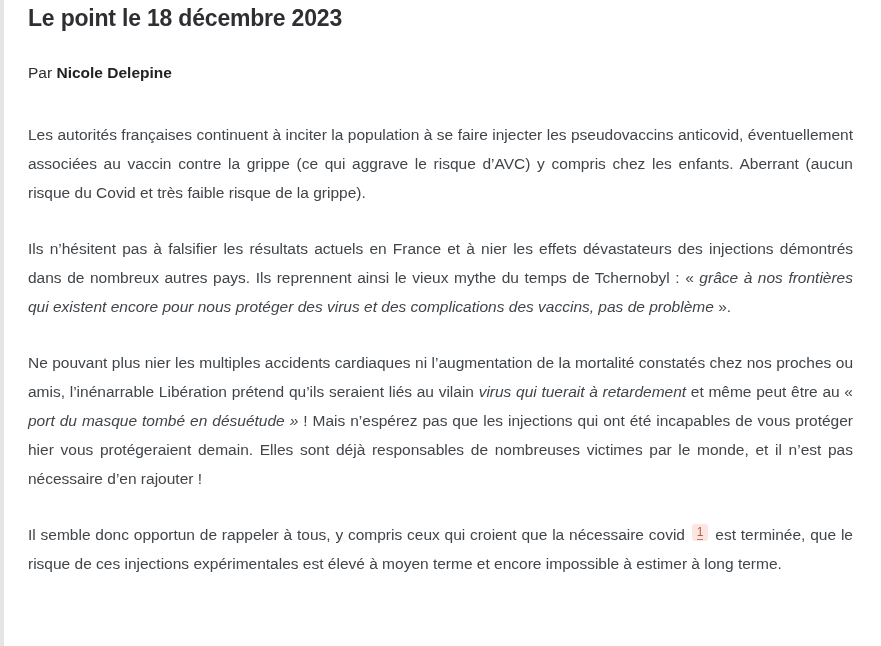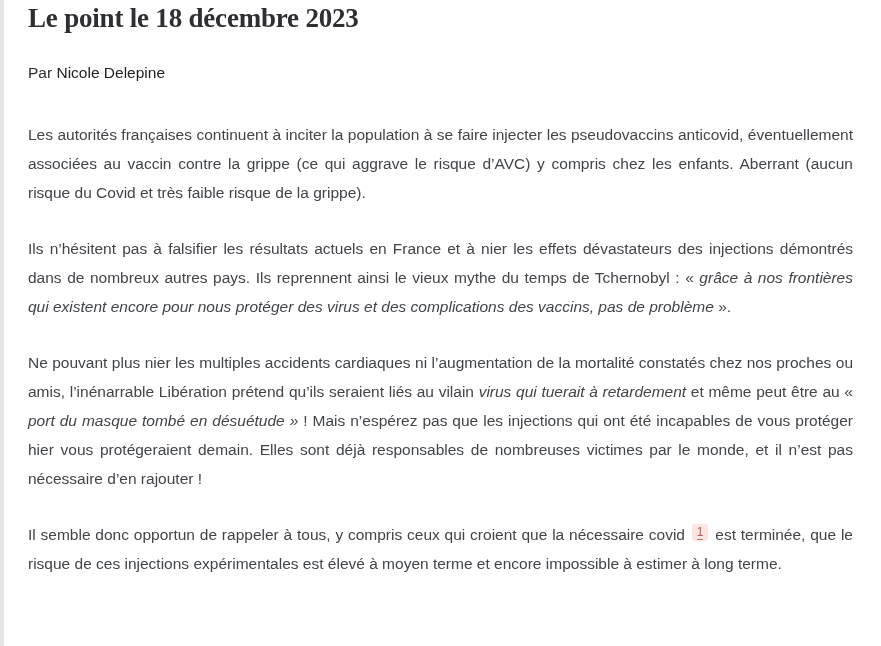--- a/index.html
+++ b/index.html
@@ -19,34 +19,34 @@
       background: #e5e5e5;
     }
     .article {
       position: absolute;
       left: 4px; top: 0;
       width: 877px;
       padding: 3px 28px 0 24px;
     }
     .article-title {
       margin: 0;
-      font-size: 27px;
+      font-size: 23px;
       line-height: 30px;
       font-weight: 700;
       letter-spacing: -0.2px;
       color: #2d2f33;
-      font-family: Liberation Serif, serif;
+      font-family: Liberation Sans, sans-serif;
     }
     .byline {
       margin: 30px 0 0;
       font-size: 15.5px;
       line-height: 20px;
       color: #2e2e2e;
     }
-    .byline .author { font-weight: 400; color: #222222; }
+    .byline .author { font-weight: 700; color: #222222; }
     .body-copy p {
       margin: 0 0 27px;
       font-size: 15.5px;
       line-height: 29px;
       text-align: justify;
       color: #414549;
     }
     .body-copy p:first-child { margin-top: 37px; }
     .seg-italic { font-style: italic; }
     .footnote-ref {

